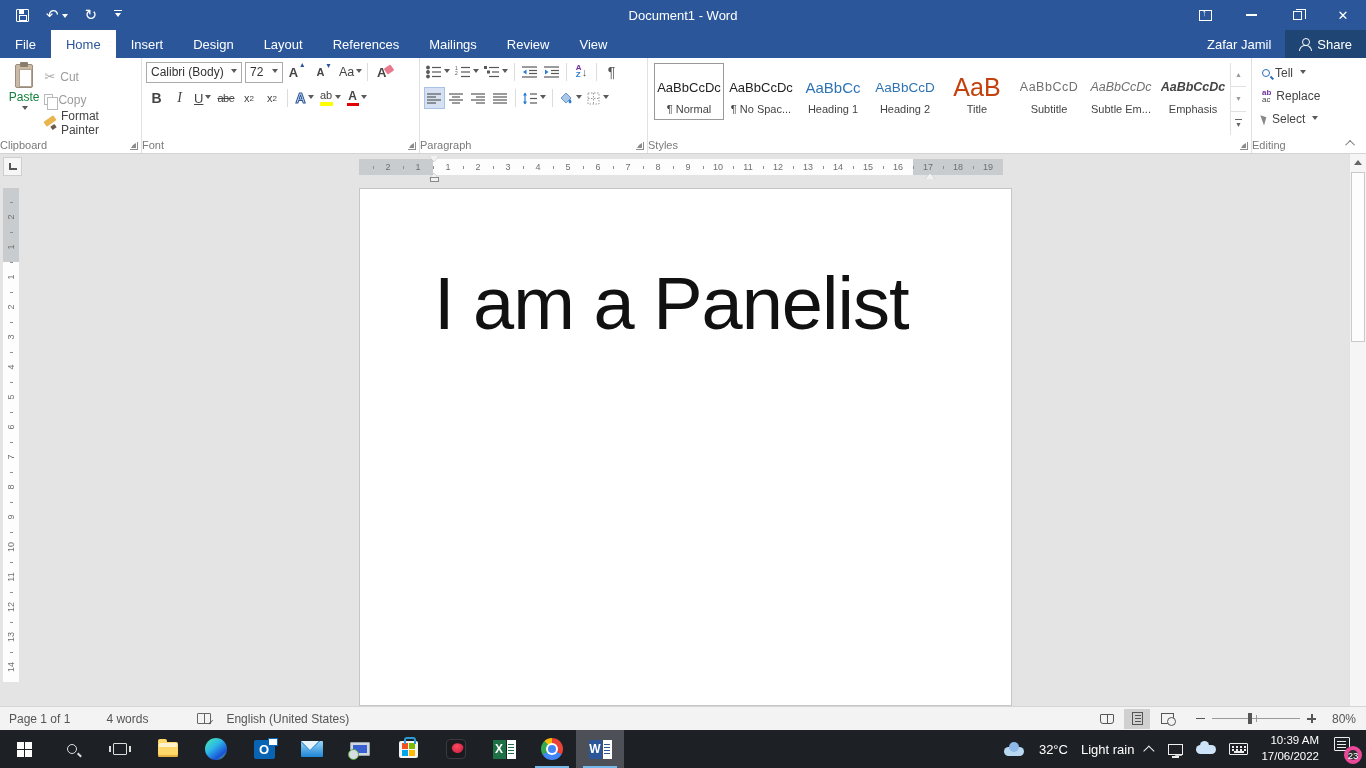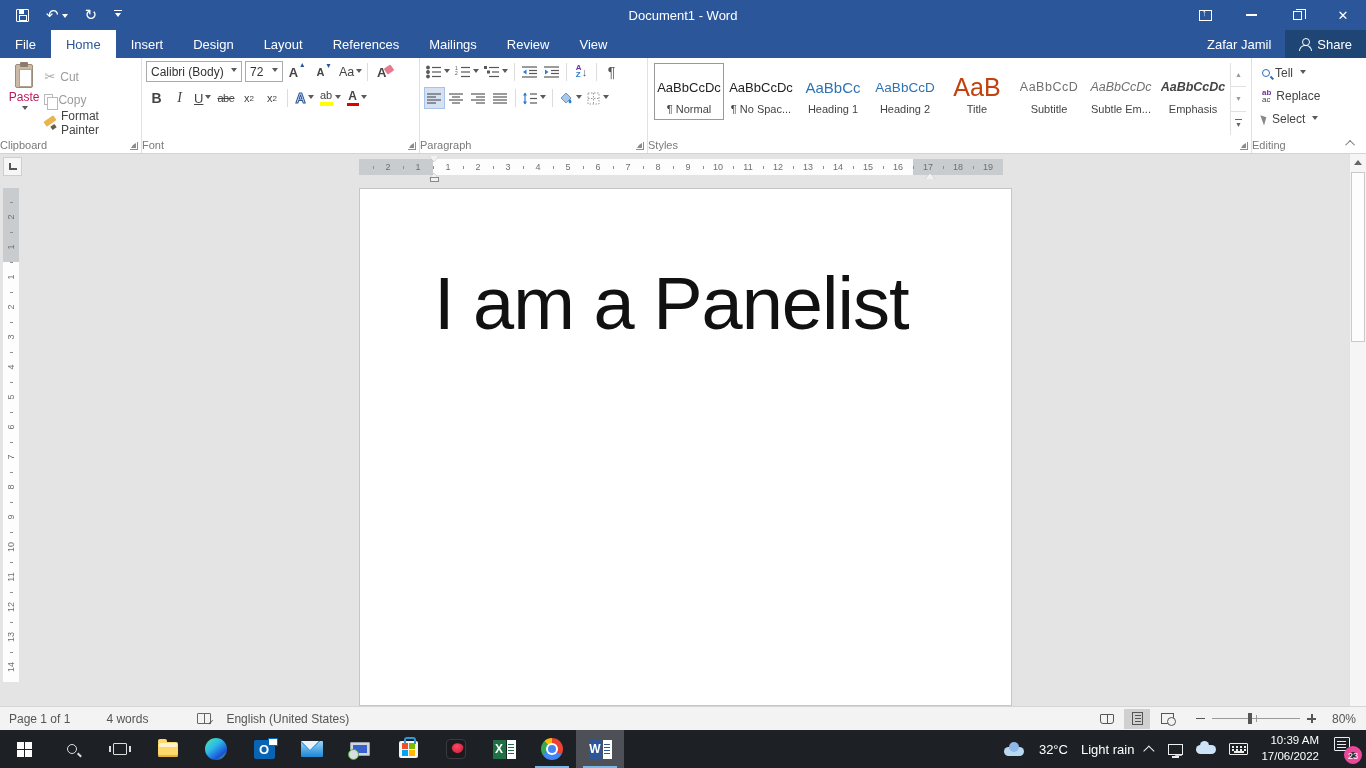--- a/index.html
+++ b/index.html
@@ -46,37 +46,37 @@
   .group { position:relative; border-right:1px solid #e1e1e1; padding:3px 4px 16px 4px; }
   .grouplabel { position:absolute; left:0; right:0; bottom:2px; text-align:left; font-size:11px; color:#7a7a7a; }
   .launcher { position:absolute; right:3px; bottom:3px; width:8px; height:8px; border-right:1px solid #8c8c8c; border-bottom:1px solid #8c8c8c; }
   .launcher::after { content:""; position:absolute; right:1px; bottom:1px; width:0; height:0; border:2.5px solid transparent; border-right:3px solid #8c8c8c; border-bottom:3px solid #8c8c8c; }
   .cv { width:0; height:0; border:3px solid transparent; border-top:4px solid #5a5a5a; display:inline-block; margin-left:2px; }
   .vdiv { width:1px; background:#dcdcdc; margin:2px 3px; align-self:stretch; }
   .rbtn { height:22px; min-width:21px; padding:0 2px; display:inline-flex; align-items:center; justify-content:center; color:#444; font-size:12.5px; }
 
   
   #grp-clipboard { width:142px; display:flex; }
-  #paste-btn { width:42px; display:flex; flex-direction:column; align-items:center; padding-top:3px; gap:2px; font-size:12px; color:#be185d; }
+  #paste-btn { width:42px; display:flex; flex-direction:column; align-items:center; padding-top:3px; gap:2px; font-size:12px; color:#15803d; }
   .clipboard-ic { width:18px; height:24px; background:#c9b9a5; border:1px solid #9a8c7a; border-radius:2px; position:relative; }
   .clipboard-ic::before { content:""; position:absolute; top:-3px; left:4px; width:8px; height:5px; background:#8a7d6d; border-radius:1px; }
   .clipboard-ic::after { content:""; position:absolute; top:4px; left:2.5px; width:11px; height:16px; background:#fff; border:1px solid #b0a491; }
   .clip-col { display:flex; flex-direction:column; justify-content:flex-start; gap:4px; padding-top:6px; }
   .clip-item { display:flex; align-items:center; gap:5px; font-size:12px; color:#9b9b9b; height:19px; }
   .clip-item.enabled { color:#444; }
   .scissors { font-family:"DejaVu Sans",sans-serif; font-size:13px; color:#a8a8a8; }
   .copy-ic { width:9px; height:11px; border:1px solid #b9b9b9; background:#fff; position:relative; }
   .copy-ic::before { content:""; position:absolute; top:2px; left:2px; width:9px; height:11px; border:1px solid #b9b9b9; background:#fff; }
   .brush-ic { width:12px; height:12px; position:relative; }
   .brush-ic::before { content:""; position:absolute; top:1px; left:0; width:12px; height:6px; background:#e8b64c; transform:rotate(-35deg); border-radius:1px; }
   .brush-ic::after { content:""; position:absolute; bottom:0; right:0; width:5px; height:4px; background:#6b5b4b; transform:rotate(-35deg); }
 
   
   #grp-font { width:278px; display:flex; flex-direction:column; gap:4px; }
-  .fontrow { display:flex; align-items:flex-start; }
+  .fontrow { display:flex; align-items:center; }
   .selbox { border:1px solid #ababab; background:#fff; height:21px; display:flex; align-items:center; padding:0 4px; font-size:12px; color:#333; }
   #font-name-box { width:96px; justify-content:space-between; }
   #font-size-box { width:38px; justify-content:space-between; margin-left:3px; }
   .fsup { position:relative; font-size:13px; font-weight:bold; color:#444; }
   .fsup::after { content:"\25B4"; position:absolute; top:-5px; right:-6px; font-size:8px; color:#2b579a; }
   .fsdn { position:relative; font-size:11px; font-weight:bold; color:#444; }
   .fsdn::after { content:"\25BE"; position:absolute; top:-5px; right:-6px; font-size:8px; color:#2b579a; }
   .eraser { position:relative; font-size:13px; font-weight:bold; color:#444; }
   .eraser::after { content:""; position:absolute; right:-7px; top:1px; width:8px; height:7px; background:#e87a90; border-radius:1px; transform:rotate(-35deg); }
   .bold-b { font-weight:bold; font-size:14px; }
@@ -234,21 +234,21 @@
   .ic-net::after { content:""; position:absolute; bottom:-4px; left:3px; width:7px; height:1.5px; background:#eee; box-shadow:3px -2px 0 -0.2px #eee; }
   .ic-onedrive { width:20px; height:9px; background:#cde3f7; border-radius:5px; position:relative; }
   .ic-onedrive::before { content:""; position:absolute; left:4px; top:-4px; width:9px; height:9px; background:#cde3f7; border-radius:50%; }
   .ic-keyboard { width:19px; height:12px; border:1.3px solid #eee; border-radius:1px; position:relative; }
   .ic-keyboard::before { content:""; position:absolute; left:2px; top:2px; width:2px; height:1.5px; background:#eee; box-shadow:4px 0 0 #eee, 8px 0 0 #eee, 12px 0 0 #eee, 0 3px 0 #eee, 4px 3px 0 #eee, 8px 3px 0 #eee, 12px 3px 0 #eee; }
   .ic-keyboard::after { content:""; position:absolute; left:4px; bottom:1.5px; width:10px; height:1.5px; background:#eee; }
   #clock { text-align:right; font-size:11.5px; line-height:1.35; }
   #notif { position:relative; width:26px; height:24px; }
   .ic-notif { position:absolute; top:0; left:2px; width:16px; height:14px; border:1.4px solid #eee; border-radius:1px; }
   .ic-notif::before { content:""; position:absolute; left:2px; top:2.5px; width:9px; height:1.3px; background:#eee; box-shadow:0 3px 0 #eee, 0 6px 0 #eee; }
-  #notif-badge { position:absolute; right:-4px; bottom:-3px; width:18px; height:18px; border-radius:50%; background:#2a2d31; border:6px solid #ec4899; color:#fff; font-size:9.5px; display:flex; align-items:center; justify-content:center; }
+  #notif-badge { position:absolute; right:-4px; bottom:-3px; width:18px; height:18px; border-radius:50%; background:#2a2d31; border:4px solid #ec4899; color:#fff; font-size:9.5px; display:flex; align-items:center; justify-content:center; }
 </style>
 </head>
 <body>
 
 <div id="titlebar">
   <div class="qat">
     <span class="qbtn">
         <span class="floppy"></span>
       </span>
     <span class="qbtn">

